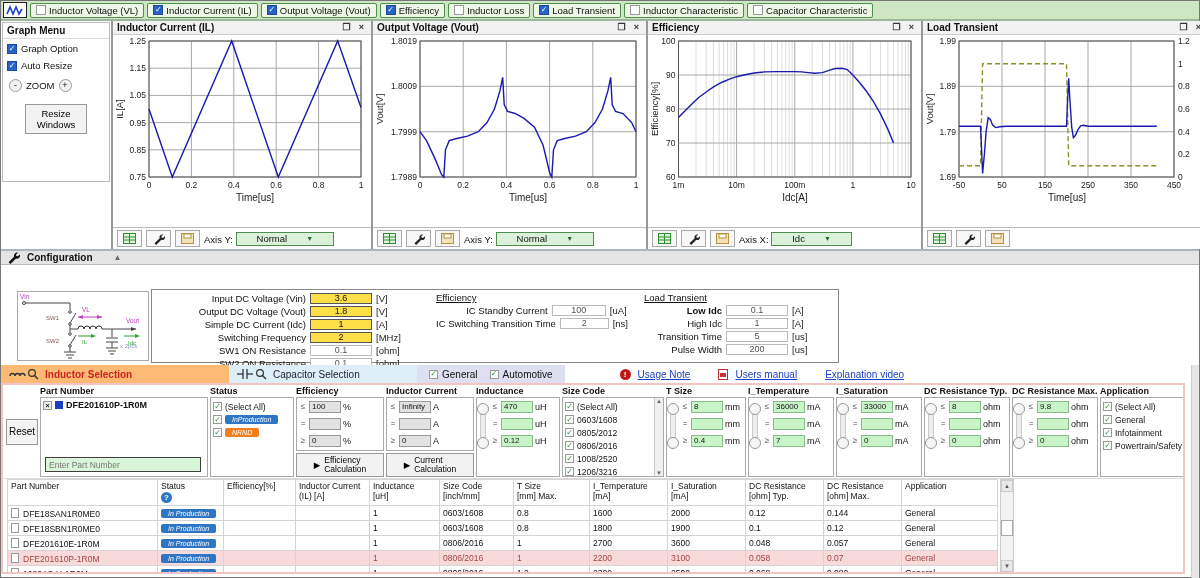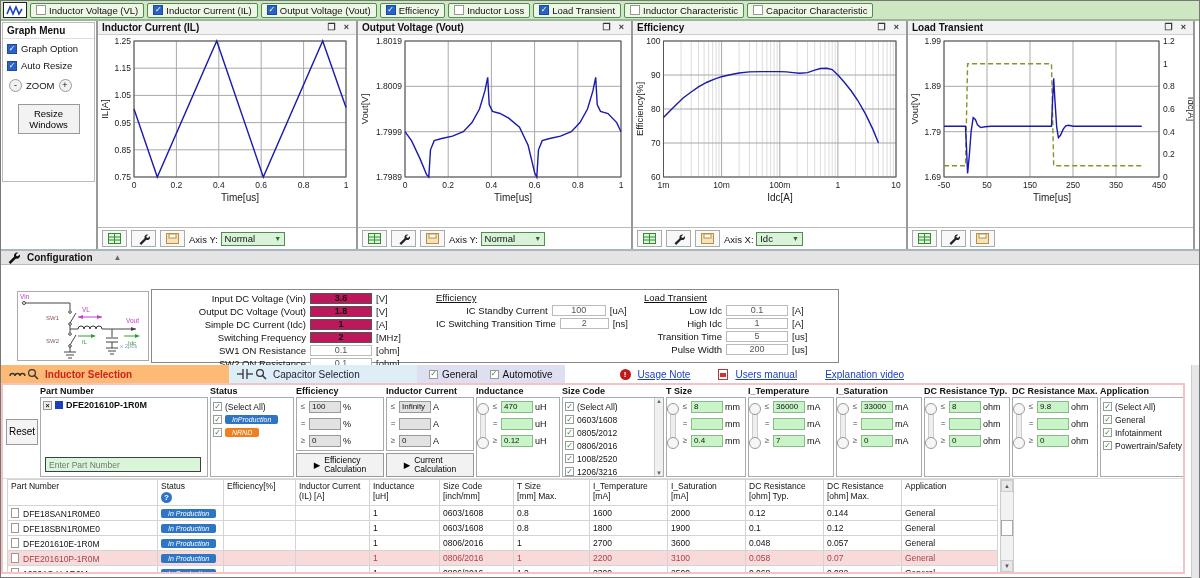--- a/index.html
+++ b/index.html
@@ -7,50 +7,50 @@
 body{font-family:"Liberation Sans",sans-serif;background:#fff;overflow:hidden;color:#111}
 #app{position:relative;width:1200px;height:578px;border:1px solid #777;background:#fff}
 
 .topbar{height:20px;background:#cfe6c2;border-bottom:2px solid #9fb59f;display:flex;align-items:center;gap:3px;padding:0 2px}
 .logo{width:24px;height:16px;background:#fff;border:1px solid #222;display:flex;align-items:center;justify-content:center;flex:none}
 .tb-item{display:flex;align-items:center;gap:3px;background:#eef7e6;border:1px solid #4e8e4e;border-radius:2px;height:15px;padding:0 5px;font-size:9.5px;white-space:nowrap;cursor:default}
 .cb{width:10px;height:10px;border:1px solid #999;background:#fff;display:inline-flex;align-items:center;justify-content:center;font-size:8px;line-height:1;color:#fff;flex:none}
 .cb.on{background:#2a63c8;border-color:#1c4a9c}
 
 .graphrow{display:flex;height:228px;background:#fff}
-.gmenu{width:97px;border-right:2px solid #999;font-size:9.5px;flex:none}
+.gmenu{width:112px;border-right:2px solid #999;font-size:9.5px;flex:none}
 .gmenu-in{border:1px solid #bbb;margin:1px;height:160px;background:#fff}
 .gm-title{font-weight:bold;font-size:10px;padding:2px 4px;border-bottom:1px solid #ddd}
 .gm-row{display:flex;align-items:center;gap:4px;padding:4px 4px 2px 4px}
 .zoomrow{display:flex;align-items:center;gap:4px;padding:6px 4px 2px 6px}
 .zbtn{width:13px;height:13px;border-radius:50%;border:1px solid #999;background:#f2f2f2;display:inline-flex;align-items:center;justify-content:center;font-size:9px;line-height:1}
 .resizebtn{margin:10px auto 0 auto;display:block;width:62px;border:1px solid #999;background:#f2f2f2;font-size:9.5px;padding:3px 2px;text-align:center;font-family:inherit}
 .cwin{border-right:2px solid #999;display:flex;flex-direction:column;flex:none;background:#fff}
 .ctitle{height:14px;background:#f2f2f2;border-bottom:1px solid #ccc;display:flex;align-items:center;padding:0 4px;font-size:10px;font-weight:bold;gap:4px}
 .ctitle .sp{flex:1}
 .wico{font-size:9px;color:#333;width:11px;text-align:center;line-height:1}
 .cplot{flex:1;position:relative}
 .ctools{height:22px;border-top:1px solid #bbb;display:flex;align-items:center;gap:4px;padding:0 4px;font-size:9.5px}
 .ibtn{width:25px;height:17px;border:1px solid #aaa;background:#f8f8f8;display:flex;align-items:center;justify-content:center;flex:none}
-.ddl{background:#d9f2d9;border:1px solid #4e8e4e;font-size:9.5px;padding:0 3px;height:14px;display:inline-flex;align-items:center;gap:19px}
+.ddl{background:#d9f2d9;border:1px solid #4e8e4e;font-size:9.5px;padding:0 20px;height:14px;display:inline-flex;align-items:center;gap:19px}
 .ddl .car{font-size:7px;color:#2a6a2a}
 .rightpad{flex:1;background:#fff}
 
 .cfghdr{height:16px;background:#e4e4e4;border-bottom:1px solid #bbb;border-top:2px solid #aab6be;display:flex;align-items:center;gap:7px;padding:0 6px;font-size:10px;font-weight:bold}
 .cfgcaret{font-size:8px;color:#666;margin-left:14px}
 .cfgbody{height:100px;position:relative}
 .cfgrow1{display:flex;align-items:center;gap:8px;font-size:10px;height:20px;padding-left:30px}
 .cfgrow1 .lbl{margin-right:2px}
 .cfgrow1 .gap{width:55px}
 .circuit{position:absolute;left:16px;top:26px;width:132px;height:70px;border:1px solid #aaa;background:#fff}
 .parambox{position:absolute;left:150px;top:24px;width:688px;height:74px;border:1px solid #888;display:flex;font-size:9.5px}
 .pcol{padding:2px 4px}
 .prow{display:flex;align-items:center;gap:4px;height:12px;margin-bottom:1px}
 .plab{width:128px;text-align:right;white-space:nowrap}
-.pfield{width:62px;height:11px;display:inline-flex;align-items:center;justify-content:center;font-size:9px;border:1px solid #555;background:#be185d;font-weight:bold}
+.pfield{width:62px;height:11px;display:inline-flex;align-items:center;justify-content:center;font-size:9px;border:1px solid #555;background:#fde047;font-weight:normal}
 .pfield.plain{background:#fff;border:1px solid #bbb;color:#555;font-weight:normal}
 .punit{width:30px;color:#222}
 .grp-t{text-decoration:underline;font-size:9.5px;margin-bottom:1px}
 .eff-col .plab{width:120px}
 .lt-col .plab{width:78px}
 
 .bottom{position:relative;height:213px}
 .tabs{display:flex;height:18px;align-items:stretch;font-size:10px}
 .tab{display:flex;align-items:center;gap:6px;padding:0 8px;font-weight:bold;white-space:nowrap}
 .tab.ind{background:#fdba74;color:#cc2222;width:228px}
@@ -553,21 +553,21 @@
               <span class="plab" style="width: 128px;">IC Switching Transition Time</span>
               <span class="pfield plain">2</span>
               <span class="punit">[ns]</span>
             </div>
           </div>
       </div>
       <div class="pcol lt-col" style="width:196px">
         <div class="grp-t">Load Transient</div>
         <div id="lt-rows">
             <div class="prow">
-              <span class="plab" style="width: 78px;">Low Idc</span>
+              <span class="plab" style="width: 78px; font-weight: bold;">Low Idc</span>
               <span class="pfield plain">0.1</span>
               <span class="punit">[A]</span>
             </div>
             <div class="prow">
               <span class="plab" style="width: 78px;">High Idc</span>
               <span class="pfield plain">1</span>
               <span class="punit">[A]</span>
             </div>
             <div class="prow">
               <span class="plab" style="width: 78px;">Transition Time</span>

